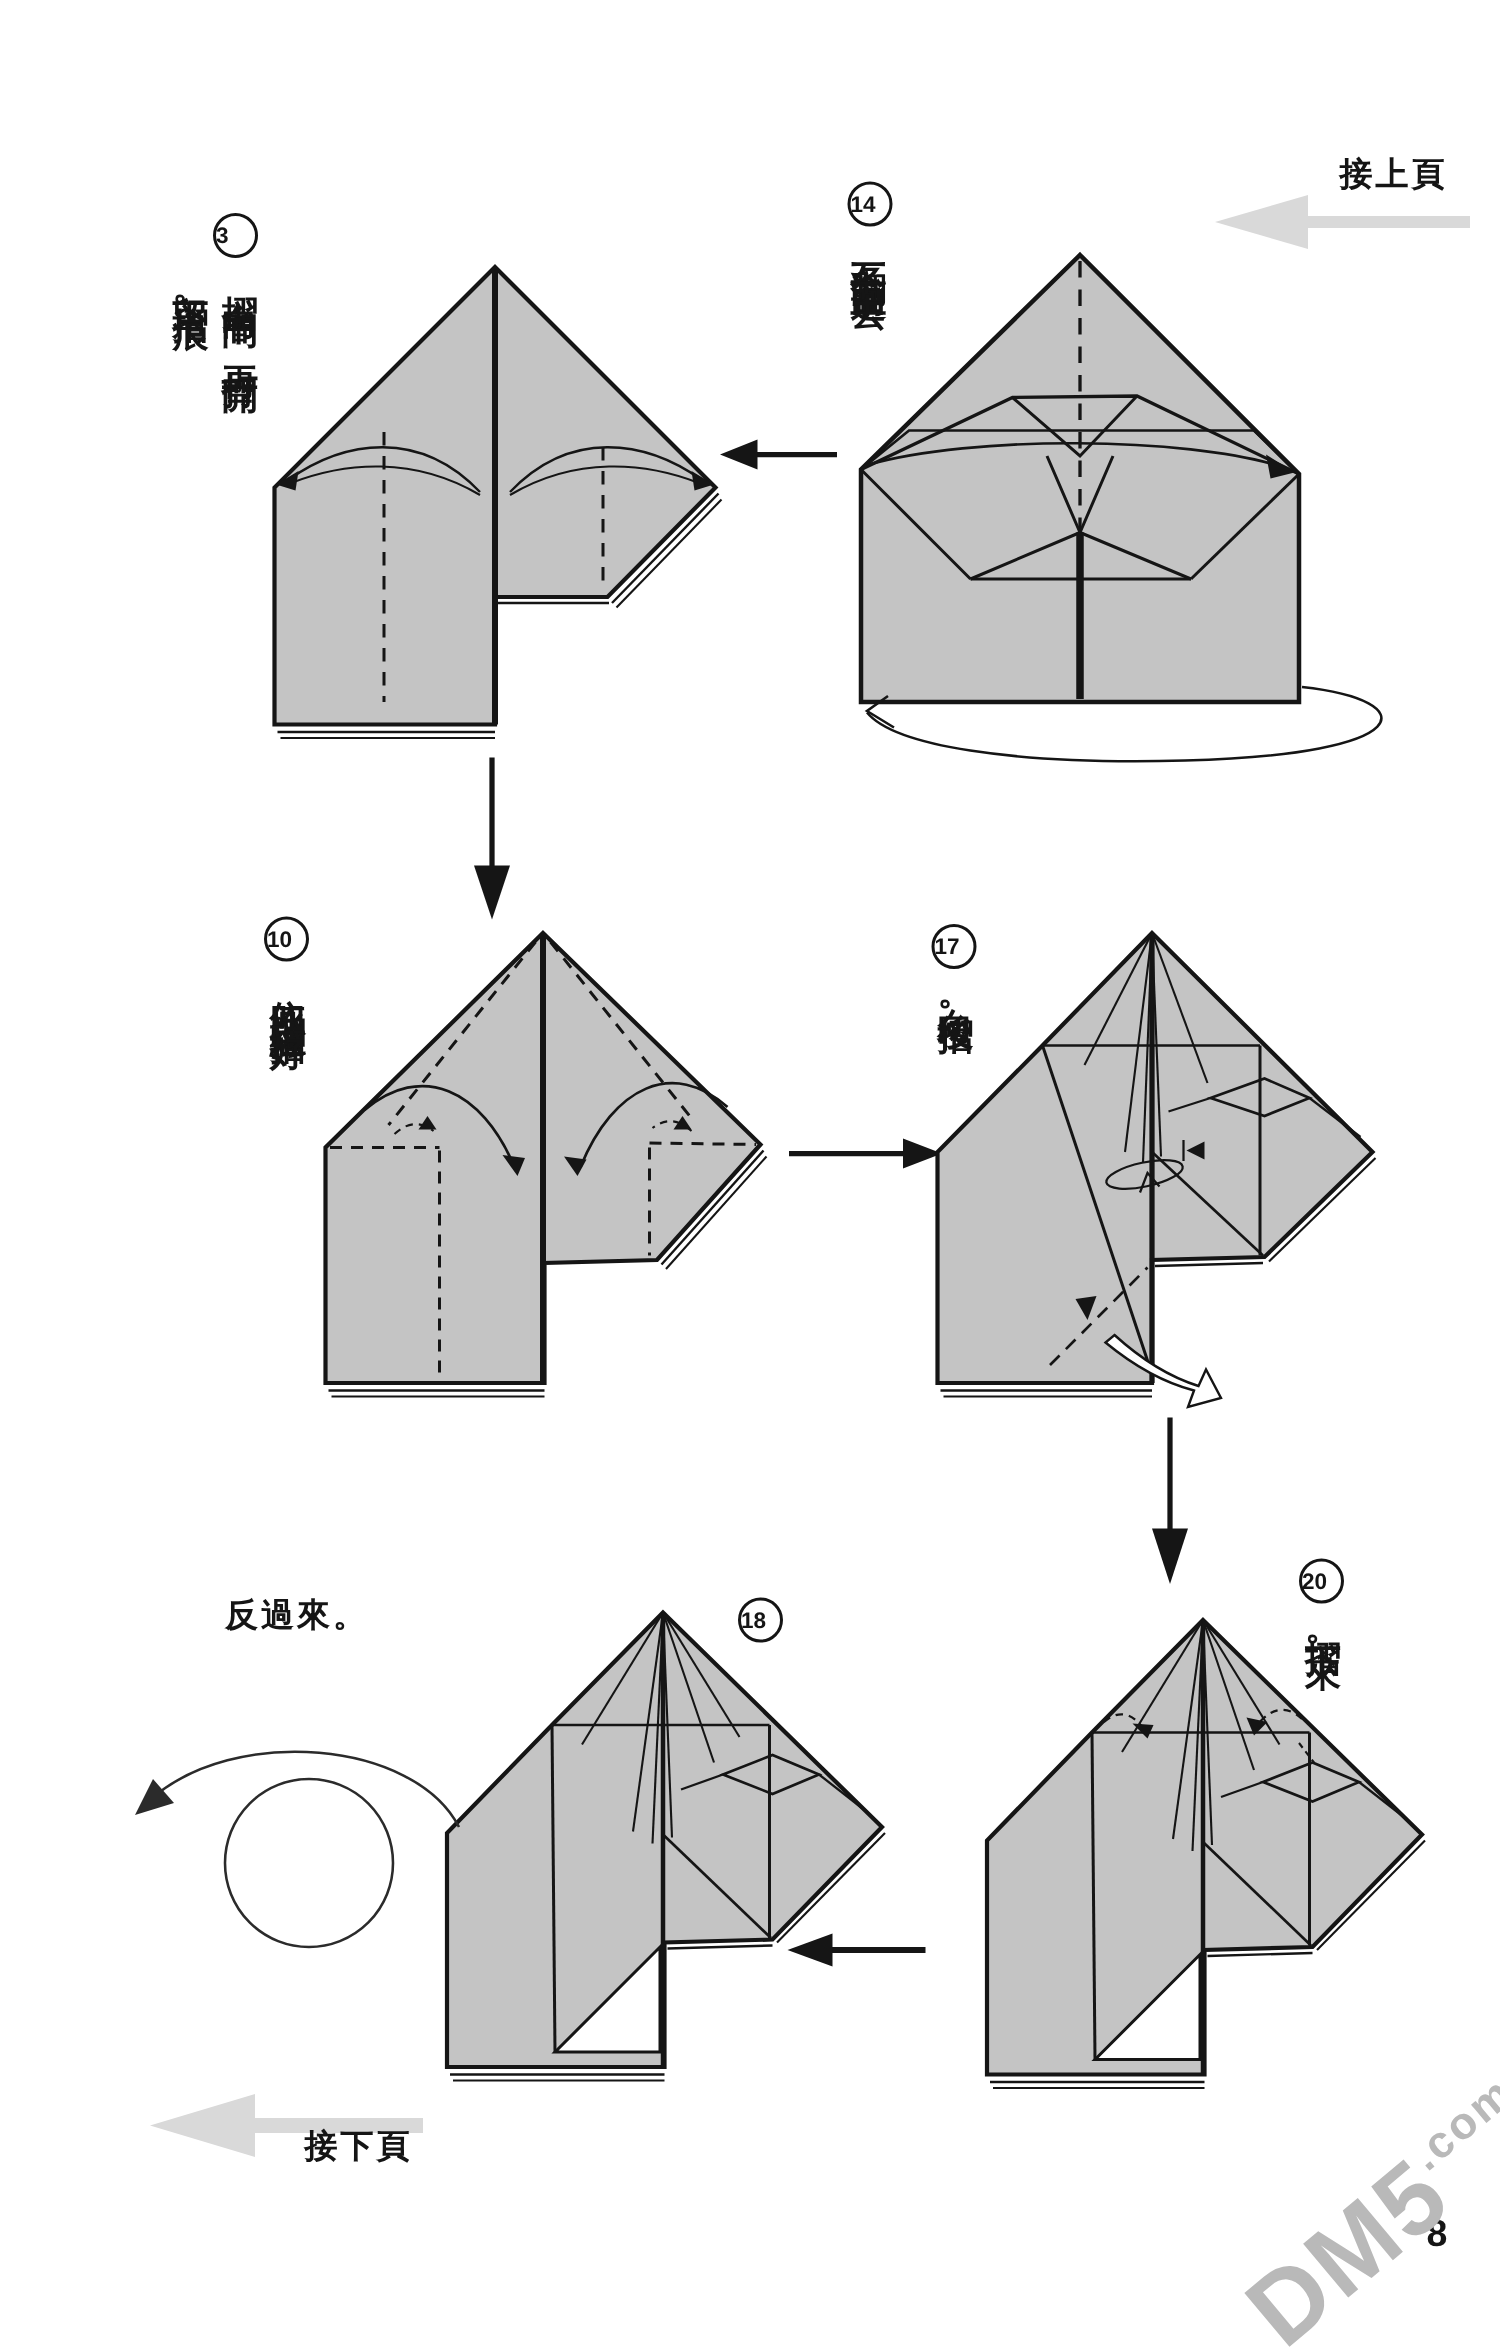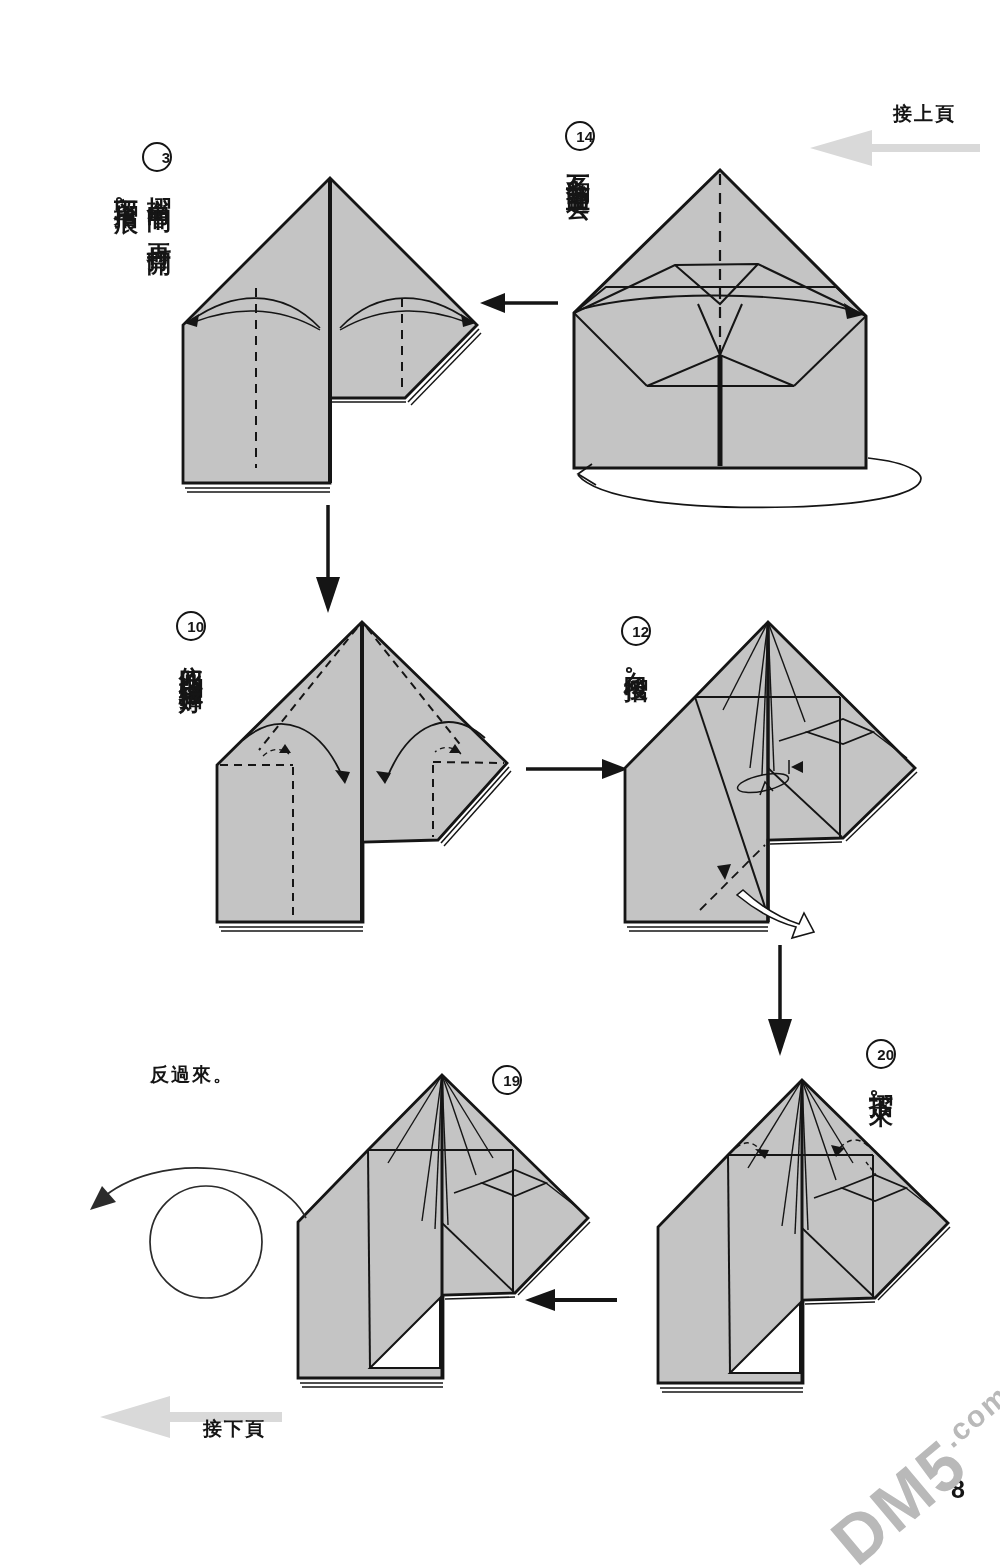--- a/index.html
+++ b/index.html
@@ -7,25 +7,25 @@
     position:relative;width:1000px;height:1567px;background:#ffffff;
     font-family:"Liberation Sans", sans-serif;overflow:hidden;
   }
   .abs{position:absolute;}
   .vtext{
     position:absolute;writing-mode:vertical-rl;text-orientation:upright;
     font-weight:bold;font-size:24px;line-height:33px;letter-spacing:4px;
     color:#151515;white-space:pre-line;
   }
   .htext{
-    position:absolute;font-weight:bold;font-size:19px;color:#151515;letter-spacing:2px;
+    position:absolute;font-weight:bold;font-size:22px;color:#151515;letter-spacing:2px;
   }
   .badge{
     position:absolute;width:30px;height:30px;border:2.5px solid #151515;border-radius:50%;
-    display:flex;align-items:center;justify-content:flex-end;background:#fff;
+    display:flex;align-items:center;justify-content:flex-start;background:#fff;
     font-size:15px;font-weight:bold;color:#151515;box-sizing:border-box;
   }
   .pagenum{position:absolute;font-weight:bold;font-size:25px;color:#151515;}
   .watermark{
     position:absolute;left:828px;top:1432px;width:230px;height:120px;
     transform:rotate(-40deg);transform-origin:50% 50%;
     color:#b9b9b9;font-weight:bold;letter-spacing:2px;white-space:nowrap;
   }
   .watermark .wm-main{font-size:68px;}
   .watermark .wm-suffix{font-size:30px;vertical-align:30px;}
@@ -138,21 +138,21 @@
       <polygon points="182,176 173,163 188,165" fill="#151515"></polygon>
     </g>
   </svg>
 
   <svg class="abs" style="left:524px;top:754px" width="106" height="30" viewBox="0 0 106 30">
     <line x1="2" y1="15" x2="80" y2="15" stroke="#151515" stroke-width="3.5"></line>
     <polygon points="104,15 78,5 78,25" fill="#151515"></polygon>
   </svg>
 
   <div class="badge" style="left:621px;top:616px">
-    <span>12</span>
+    <span>17</span>
   </div>
   <div class="vtext" style="left:620px;top:652px">向後摺。</div>
 
   <svg class="abs" style="left:613px;top:608px" width="324" height="392" viewBox="0 0 324 392">
     <polygon points="155,14 302,160 230,230 155,232 155,314 12,314 12,160 82,89" fill="#c4c4c4" stroke="#151515" stroke-width="2.8"></polygon>
     <line x1="155" y1="14" x2="155" y2="314" stroke="#151515" stroke-width="3.5"></line>
     <line x1="82" y1="89" x2="154" y2="305" stroke="#151515" stroke-width="2"></line>
     <line x1="82" y1="89" x2="227" y2="89" stroke="#151515" stroke-width="1.8"></line>
     <line x1="227" y1="89" x2="227" y2="229" stroke="#151515" stroke-width="2"></line>
     <line x1="155" y1="160" x2="229" y2="229" stroke="#151515" stroke-width="1.8"></line>
@@ -224,21 +224,21 @@
     <line x1="157" y1="238" x2="227" y2="236" stroke="#151515" stroke-width="1.6"></line>
     <line x1="302" y1="161" x2="230" y2="234" stroke="#151515" stroke-width="1.4"></line>
   </svg>
 
   <svg class="abs" style="left:523px;top:1284px" width="96" height="32" viewBox="0 0 96 32">
     <line x1="94" y1="16" x2="30" y2="16" stroke="#151515" stroke-width="4"></line>
     <polygon points="2,16 32,5 32,27" fill="#151515"></polygon>
   </svg>
 
   <div class="badge" style="left:492px;top:1065px">
-    <span>19</span>
+    <span>18</span>
   </div>
 
   <svg class="abs" style="left:288px;top:1061px" width="314" height="334" viewBox="0 0 314 334">
     <polygon points="154,14 300,157 227,232 155,234 155,317 10,317 10,161 80,89" fill="#c4c4c4" stroke="#151515" stroke-width="2.8"></polygon>
     <polygon points="82,307 152,237 152,307" fill="#ffffff" stroke="#151515" stroke-width="2"></polygon>
     <line x1="80" y1="89" x2="82" y2="307" stroke="#151515" stroke-width="2"></line>
     <line x1="154" y1="14" x2="154" y2="317" stroke="#151515" stroke-width="3"></line>
     <line x1="80" y1="89" x2="225" y2="89" stroke="#151515" stroke-width="1.8"></line>
     <line x1="225" y1="89" x2="225" y2="231" stroke="#151515" stroke-width="2"></line>
     <line x1="154" y1="162" x2="226" y2="231" stroke="#151515" stroke-width="1.8"></line>

